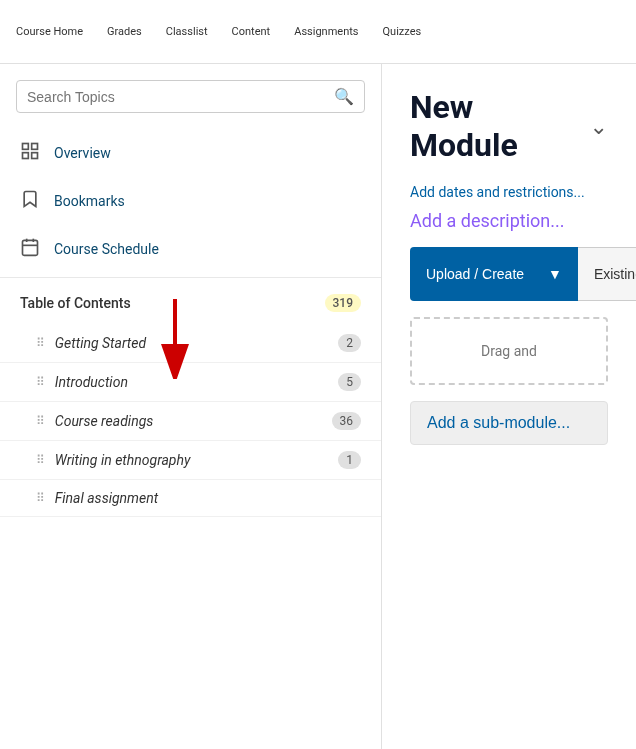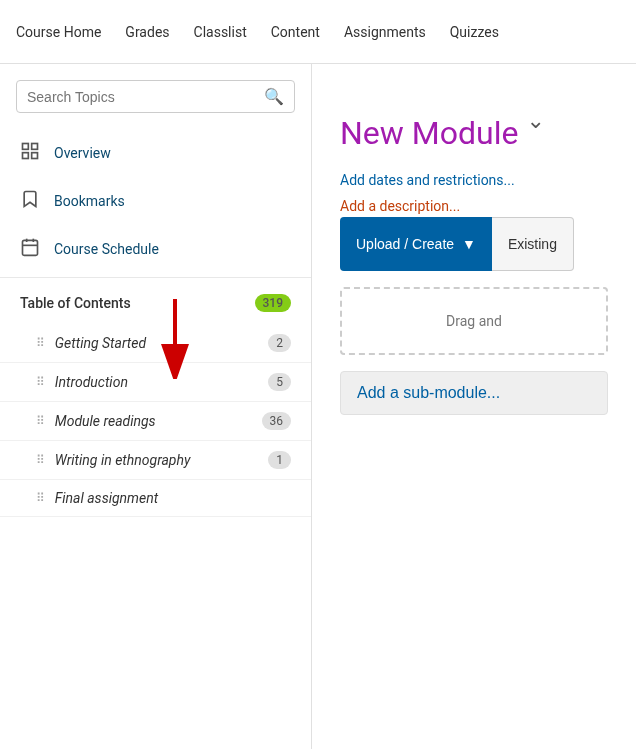--- a/index.html
+++ b/index.html
@@ -10,34 +10,34 @@
       display: flex;
       align-items: center;
       padding: 0 16px;
       height: 64px;
       border-bottom: 1px solid #e0e0e0;
       background: #fff;
     }
     .top-nav a {
       text-decoration: none;
       color: #333;
-      font-size: 14px;
+      font-size: 11px;
       margin-right: 24px;
       white-space: nowrap;
     }
 
     
     .main-layout {
       display: flex;
       height: calc(749px - 64px);
     }
 
     
     .sidebar {
-      width: 312px;
+      width: 382px;
       border-right: 1px solid #e0e0e0;
       overflow-y: auto;
       padding: 16px 0;
       flex-shrink: 0;
     }
 
     .search-container {
       padding: 0 16px 16px 16px;
     }
     .search-box {
@@ -80,21 +80,21 @@
     .toc-header {
       display: flex;
       align-items: center;
       padding: 12px 20px;
       font-size: 14px;
       color: #333;
       font-weight: 500;
     }
     .toc-badge {
       margin-left: auto;
-      background: #84cc16;
+      background: #fef9c3;
       border-radius: 12px;
       padding: 2px 8px;
       font-size: 12px;
       color: #555;
     }
 
     
     .toc-item {
       display: flex;
       align-items: center;
@@ -126,64 +126,63 @@
       position: relative;
     }
 
     .module-title-row {
       display: flex;
       align-items: center;
       margin-bottom: 20px;
     }
     .module-title {
       font-size: 32px;
-      font-weight: 400;
-      color: #a21caf;
+      font-weight: 700;
+      color: #0f172a;
       margin-right: 8px;
-      margin-top: 26px;
     }
     .module-chevron {
       font-size: 22px;
       color: #555;
       cursor: pointer;
     }
 
     .add-dates-link {
       color: #0061a3;
       font-size: 14px;
       cursor: pointer;
       margin-bottom: 10px;
       display: block;
     }
 
     .add-description-link {
-      color: #c2410c;
-      font-size: 14px;
-      cursor: pointer;
-      margin-bottom: 3px;
+      color: #8b5cf6;
+      font-size: 18px;
+      cursor: pointer;
+      margin-bottom: 16px;
       display: block;
     }
 
     
     .button-row {
       display: flex;
       gap: 0;
       margin-bottom: 16px;
     }
     .btn-upload {
       background: #0061a3;
       color: #fff;
       border: none;
       border-radius: 4px 0 0 4px;
       padding: 10px 16px;
       font-size: 14px;
       cursor: pointer;
       display: flex;
       align-items: center;
-      gap: 8px;
+      gap: 24px;
       white-space: nowrap;
     }
     .btn-existing {
       background: #f5f5f5;
       color: #333;
       border: 1px solid #ccc;
       border-left: none;
       border-radius: 0 4px 4px 0;
       padding: 18px 16px;
       font-size: 14px;
@@ -301,21 +300,21 @@
     </div>
 
     <div class="toc-item">
       <span class="drag-handle">⠿</span>
       <span class="toc-item-label">Introduction</span>
       <span class="item-badge">5</span>
     </div>
 
     <div class="toc-item">
       <span class="drag-handle">⠿</span>
-      <span class="toc-item-label">Module readings</span>
+      <span class="toc-item-label">Course readings</span>
       <span class="item-badge">36</span>
     </div>
 
     <div class="toc-item">
       <span class="drag-handle">⠿</span>
       <span class="toc-item-label">Writing in ethnography</span>
       <span class="item-badge">1</span>
     </div>
 
     <div class="toc-item">

